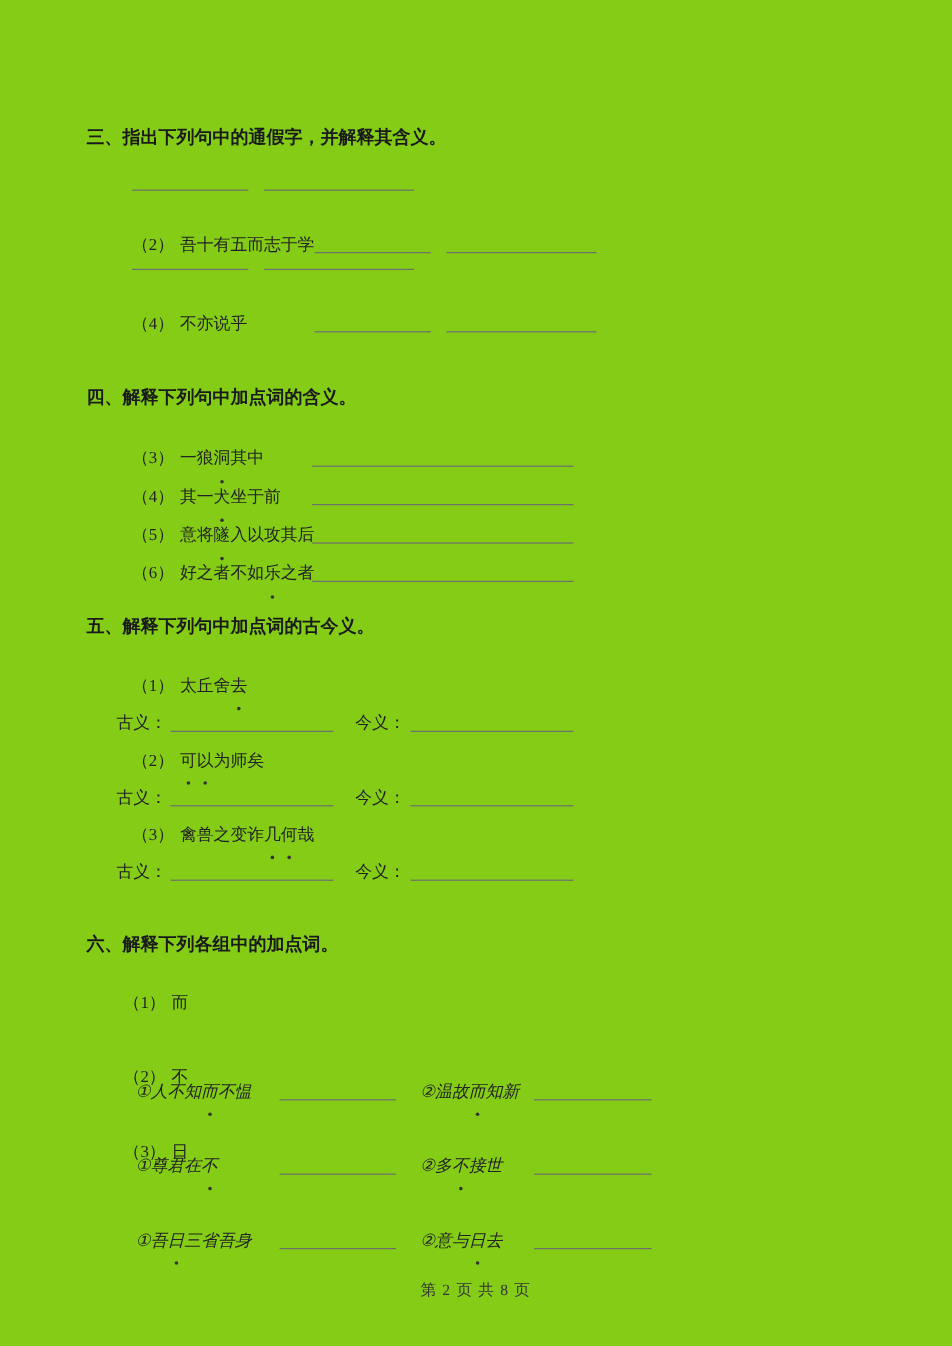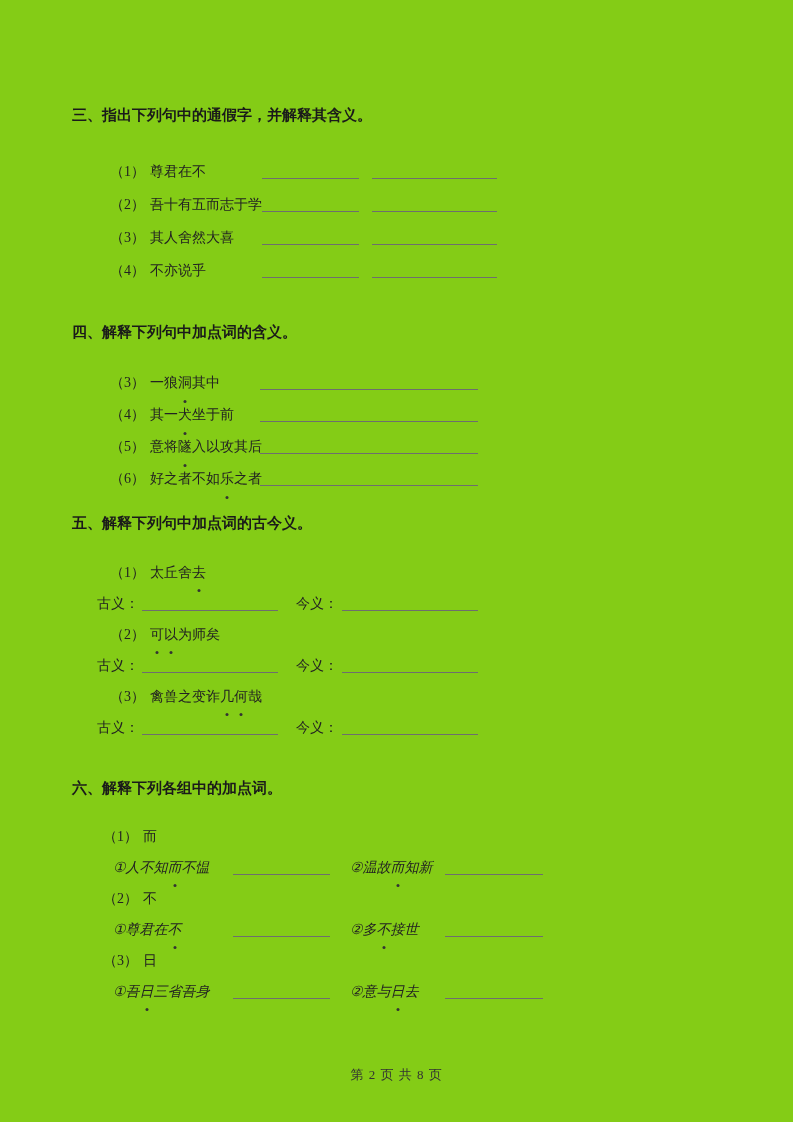--- a/index.html
+++ b/index.html
@@ -43,21 +43,21 @@
 
   .indent-a { margin-left: 38px; }   
   .indent-b { margin-left: 25px; }   
   .indent-c { margin-left: 31px; }   
   .indent-d { margin-left: 41px; font-style: italic; }   
 
   .q { flex-shrink: 0; white-space: nowrap; overflow: visible; }
   .q3 { width: 152px; }
   .q4 { width: 150px; }
   .q6 { width: 120px; }
-  .q6b { width: 95px; margin-left: 20px; }
+  .q6b { width: 95px; margin-left: 20px; margin-top: 43px; }
   .lab { width: 45px; flex-shrink: 0; }
   .lab2 { width: 46px; margin-left: 18px; flex-shrink: 0; }
   .qnum { margin-right: 5px; }
   .gword { margin-left: 5px; }
 
   .blank {
     display: inline-block;
     flex-shrink: 0;
     height: 0;
     border-bottom: 1px solid #6e6e6e;
@@ -98,31 +98,29 @@
 </head>
 <body>
 
 <div class="page">
   <main class="content">
 
     <section class="sec3">
       <h2 class="heading">三、指出下列句中的通假字，并解释其含义。</h2>
 
       <div class="row indent-a">
-        <div class="q q3"><span class="qnum">（1）</span><span><span class="ch">尊</span><span class="ch">君</span><span class="ch">在</span><span class="ch">不</span></span></div>
         <span class="blank b3a"></span>
         <span class="blank b3b"></span>
       </div>
       <div class="row indent-a">
         <div class="q q3"><span class="qnum">（2）</span><span><span class="ch">吾</span><span class="ch">十</span><span class="ch">有</span><span class="ch">五</span><span class="ch">而</span><span class="ch">志</span><span class="ch">于</span><span class="ch">学</span></span></div>
         <span class="blank b3a"></span>
         <span class="blank b3b"></span>
       </div>
       <div class="row indent-a">
-        <div class="q q3"><span class="qnum">（3）</span><span><span class="ch">其</span><span class="ch">人</span><span class="ch">舍</span><span class="ch">然</span><span class="ch">大</span><span class="ch">喜</span></span></div>
         <span class="blank b3a"></span>
         <span class="blank b3b"></span>
       </div>
       <div class="row indent-a">
         <div class="q q3"><span class="qnum">（4）</span><span><span class="ch">不</span><span class="ch">亦</span><span class="ch">说</span><span class="ch">乎</span></span></div>
         <span class="blank b3a"></span>
         <span class="blank b3b"></span>
       </div>
     </section>
 

